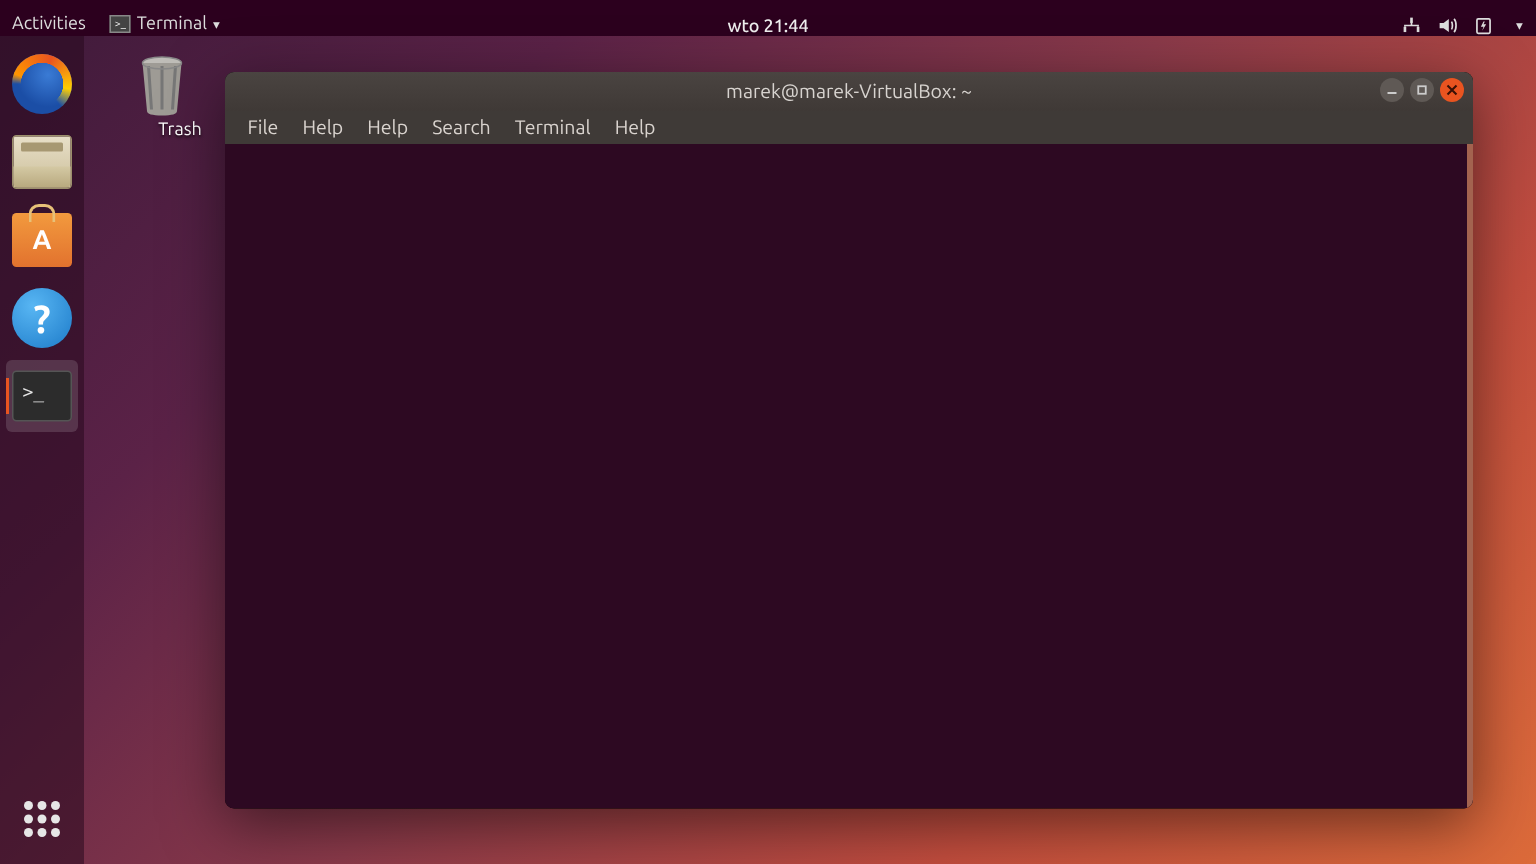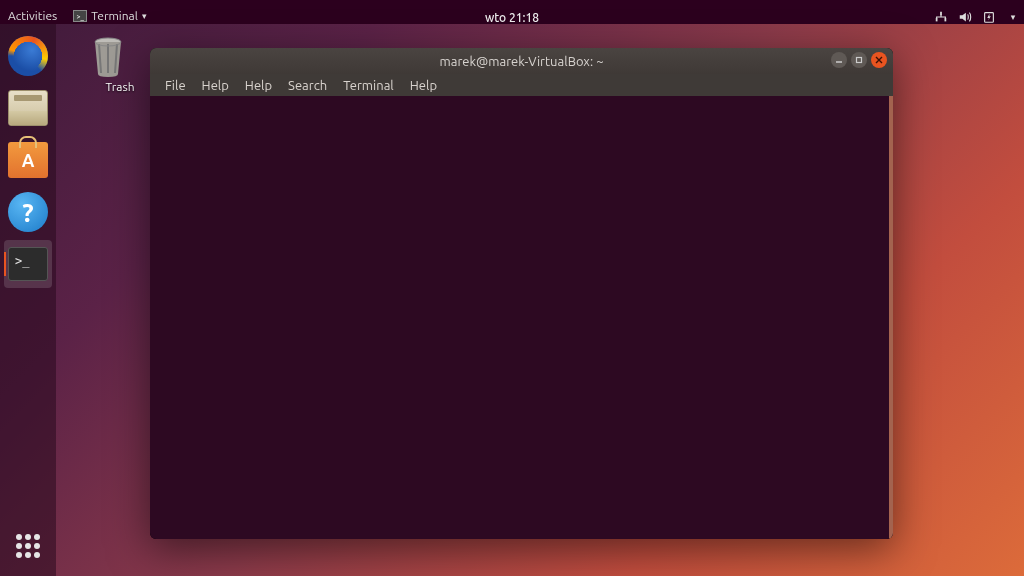--- a/index.html
+++ b/index.html
@@ -80,21 +80,21 @@
 
     
     .desktop-icons { position: absolute; left: 72px; top: 34px; }
     .desktop-item { width: 72px; display:flex; flex-direction:column; align-items:center; gap:2px; cursor:pointer; }
     .trash-can { width: 40px; height: 44px; position: relative; }
     .trash-can svg { width: 40px; height: 44px; }
     .desktop-label { color:#fff; font-size:12px; text-shadow: 0 1px 2px rgba(0,0,0,0.8); margin-left: 24px; }
 
     
     .terminal-window {
-      position: absolute; left: 150px; top: 48px; width: 743px; height: 491px;
+      position: absolute; left: 150px; top: 48px; width: 832px; height: 491px;
       background: #000000; border-radius: 6px; box-shadow: 0 10px 40px rgba(0,0,0,0.5);
       display: flex; flex-direction: column; overflow: hidden;
     }
     .titlebar {
       height: 26px; background: linear-gradient(#4a4441,#3f3936);
       display: flex; align-items: center; justify-content: center;
       color: #d7d3cf; font-size: 13px; position: relative;
     }
     .win-controls { position: absolute; right: 6px; top: 4px; display: flex; gap: 4px; }
     .win-btn { width: 16px; height: 16px; border-radius: 50%; display:flex; align-items:center; justify-content:center; cursor:pointer; }
@@ -127,21 +127,21 @@
 
 <div class="topbar">
   <div class="topbar-left">
     <span class="activities">Activities</span>
     <span class="app-indicator">
       <span class="mini-term">&gt;_</span>
       <span>Terminal</span>
       <span class="dd">▾</span>
     </span>
   </div>
-  <div class="topbar-center">wto 21:18</div>
+  <div class="topbar-center">wto 21:44</div>
   <div class="topbar-right">
     <span class="sys-icon">
       <svg viewBox="0 0 16 16" fill="#ddd">
           <rect x="7" y="2" width="2" height="4"></rect>
           <rect x="2" y="9" width="2" height="4"></rect>
           <rect x="12" y="9" width="2" height="4"></rect>
           <path d="M8 5v3H3v1M8 8h5v1" stroke="#ddd" stroke-width="1.3" fill="none"></path>
         </svg>
     </span>
     <span class="sys-icon">

